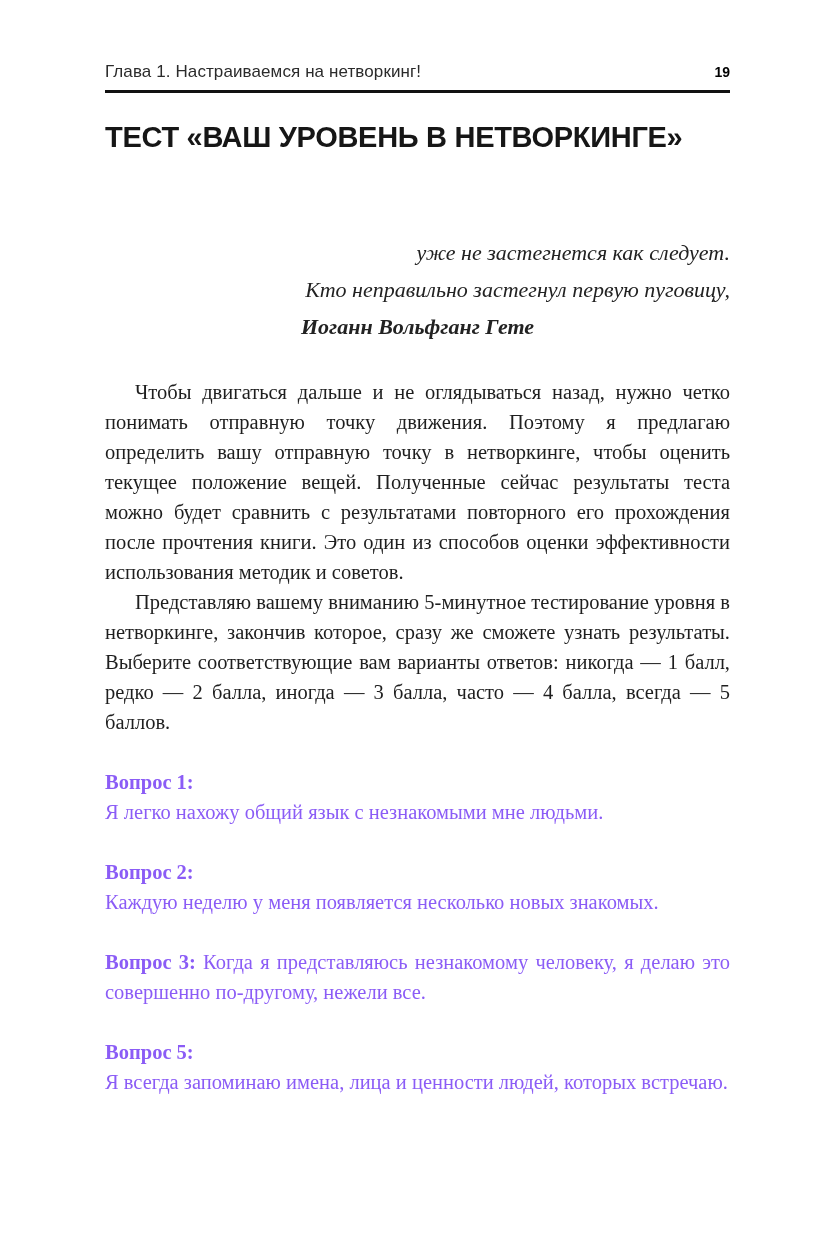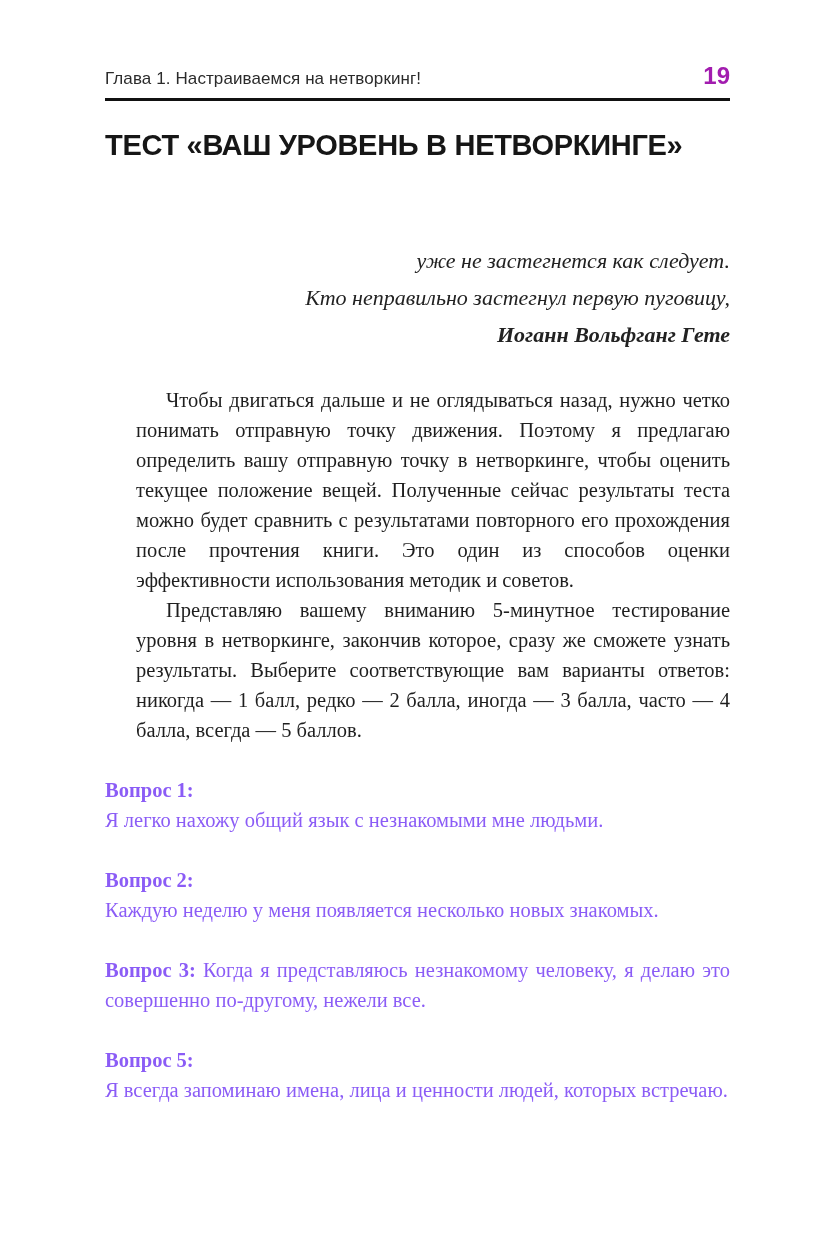--- a/index.html
+++ b/index.html
@@ -23,23 +23,23 @@
     justify-content: space-between;
     align-items: baseline;
     font-family: "Liberation Sans", sans-serif;
     color: #2b2b2b;
   }
   .running-head .chapter {
     font-size: 17px;
     letter-spacing: 0.1px;
   }
   .running-head .pagenum {
-    font-size: 24px;
+    font-size: 14px;
     font-weight: bold;
-    color: #a21caf;
+    color: #000000;
   }
   .head-rule {
     border: none;
     border-top: 3px solid #111111;
     margin: 8px 0 0 0;
   }
   
   .doc-title {
     font-family: "Liberation Sans", sans-serif;
     font-weight: bold;
@@ -53,29 +53,29 @@
     margin-top: 80px;
     text-align: right;
     font-family: "Liberation Serif", serif;
     font-style: italic;
     font-size: 22px;
     line-height: 37px;
     color: #222222;
   }
   .epigraph .author {
     font-weight: bold;
+    text-align: center;
   }
   
   .body-text {
     margin-top: 32px;
     font-family: "Liberation Serif", serif;
     font-size: 20.5px;
     line-height: 30px;
     color: #1e1e1e;
-    margin-left: 31px;
   }
   .body-text p {
     margin: 0;
     text-indent: 30px;
     text-align: justify;
   }
   
   .question {
     margin-top: 30px;
     font-family: "Liberation Serif", serif;

